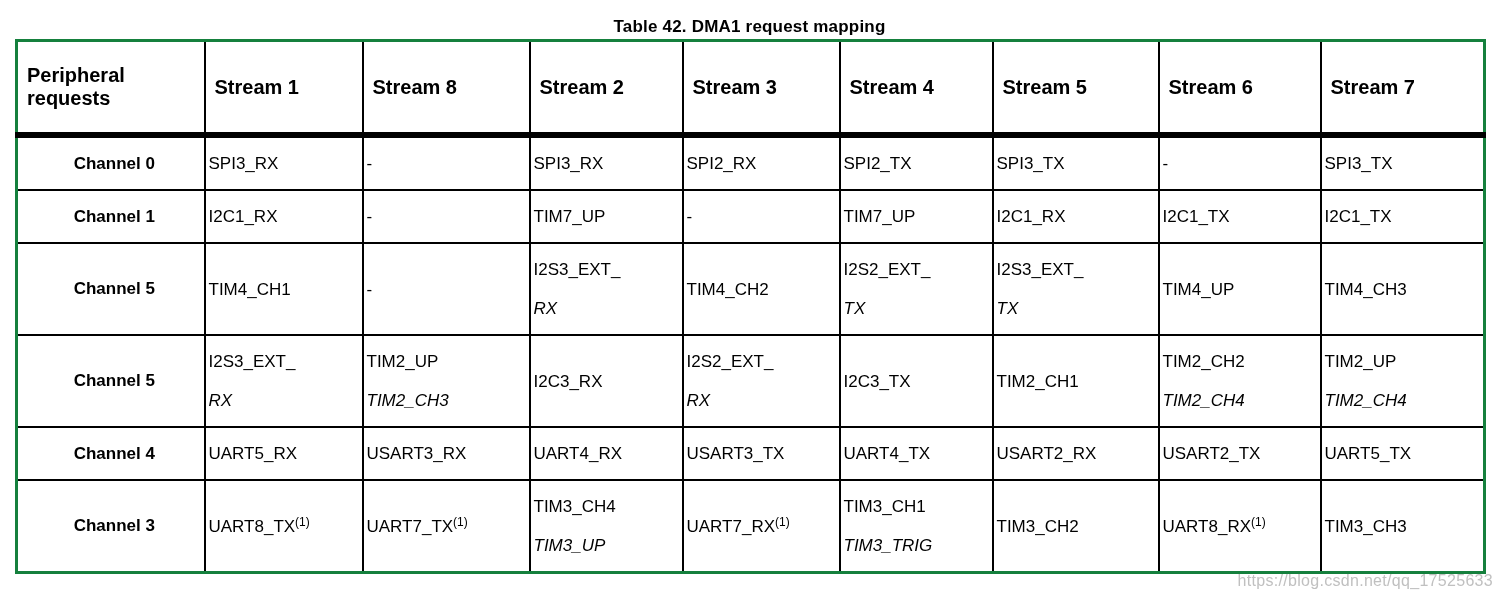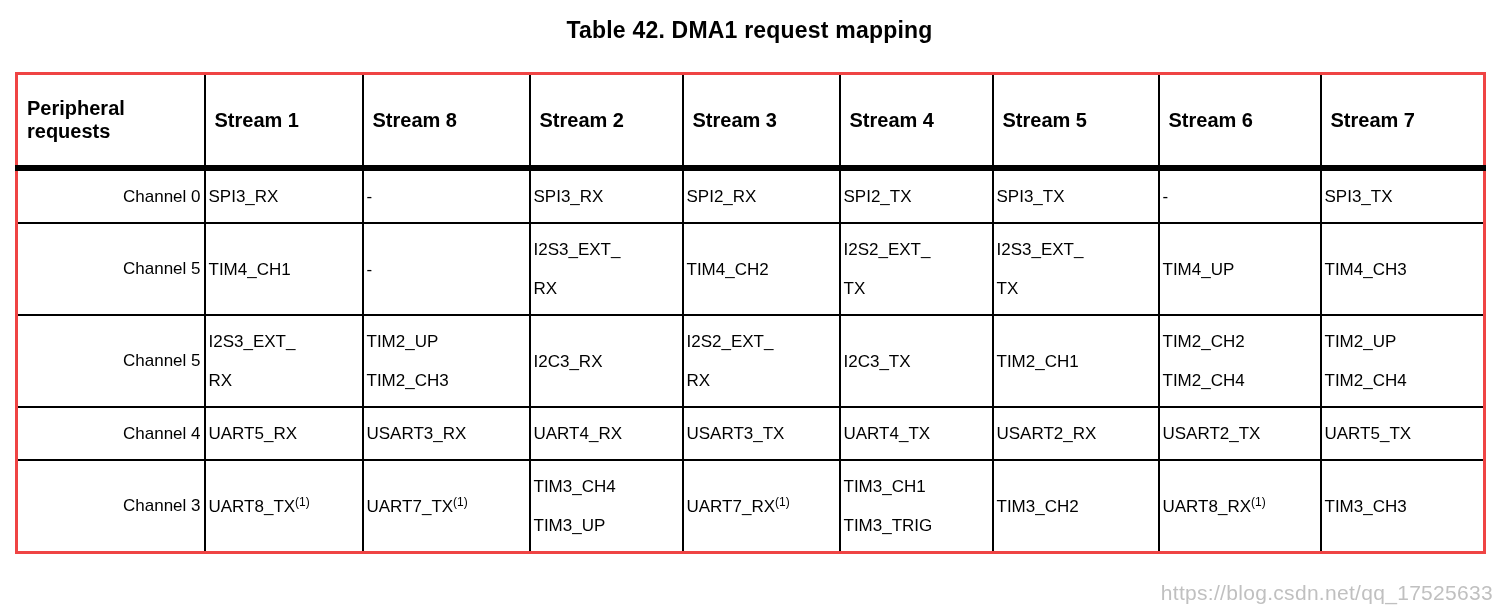--- a/index.html
+++ b/index.html
@@ -12,30 +12,30 @@
   .page {
     position: relative;
     width: 1499px;
     height: 615px;
     background: #ffffff;
     overflow: hidden;
   }
   .title {
     padding-top: 17px;
     text-align: center;
-    font-size: 23px;
+    font-size: 17px;
     font-weight: bold;
     letter-spacing: 0.2px;
   }
   table.reqmap {
     border-collapse: collapse;
     table-layout: fixed;
     width: 1468px;
-    margin: 28px 0 0 15px;
-    border: 3px solid #ef4444;
+    margin: 2px 0 0 15px;
+    border: 3px solid #15803d;
   }
   table.reqmap th,
   table.reqmap td {
     border: 2px solid #000;
     overflow: hidden;
   }
   table.reqmap thead th {
     border-bottom: 6px solid #000;
     height: 82px;
     font-size: 20px;
@@ -44,35 +44,36 @@
     vertical-align: middle;
     padding: 4px 6px 4px 9px;
   }
   table.reqmap tbody td {
     font-size: 17px;
     text-align: left;
     vertical-align: middle;
     padding: 12px 3px;
   }
   table.reqmap tbody td.row-label {
-    text-align: right;
+    text-align: center;
     padding-left: 10px;
+    font-weight: bold;
   }
   .line { line-height: 27px; }
-  .line + .line { margin-top: 12px; }
+  .line + .line { margin-top: 12px; font-style: italic; }
   .line sup {
     font-size: 12px;
     line-height: 0;
     vertical-align: 6px;
   }
   .watermark {
     position: absolute;
     right: 6px;
-    bottom: 10px;
-    font-size: 21px;
+    bottom: 25px;
+    font-size: 16px;
     color: rgba(185, 185, 185, 0.9);
     letter-spacing: 0.3px;
     white-space: nowrap;
   }
 </style>
 </head>
 <body>
 
 <div class="page">
   <div class="title">Table 42. DMA1 request mapping</div>
@@ -126,20 +127,47 @@
             <div class="line">SPI3_TX</div>
           </td>
           <td>
             <div class="line">-</div>
           </td>
           <td>
             <div class="line">SPI3_TX</div>
           </td>
         </tr>
         <tr>
+          <td class="row-label">Channel 1</td>
+          <td>
+            <div class="line">I2C1_RX</div>
+          </td>
+          <td>
+            <div class="line">-</div>
+          </td>
+          <td>
+            <div class="line">TIM7_UP</div>
+          </td>
+          <td>
+            <div class="line">-</div>
+          </td>
+          <td>
+            <div class="line">TIM7_UP</div>
+          </td>
+          <td>
+            <div class="line">I2C1_RX</div>
+          </td>
+          <td>
+            <div class="line">I2C1_TX</div>
+          </td>
+          <td>
+            <div class="line">I2C1_TX</div>
+          </td>
+        </tr>
+        <tr>
           <td class="row-label">Channel 5</td>
           <td>
             <div class="line">TIM4_CH1</div>
           </td>
           <td>
             <div class="line">-</div>
           </td>
           <td>
             <div class="line">I2S3_EXT_</div>
             <div class="line">RX</div>

